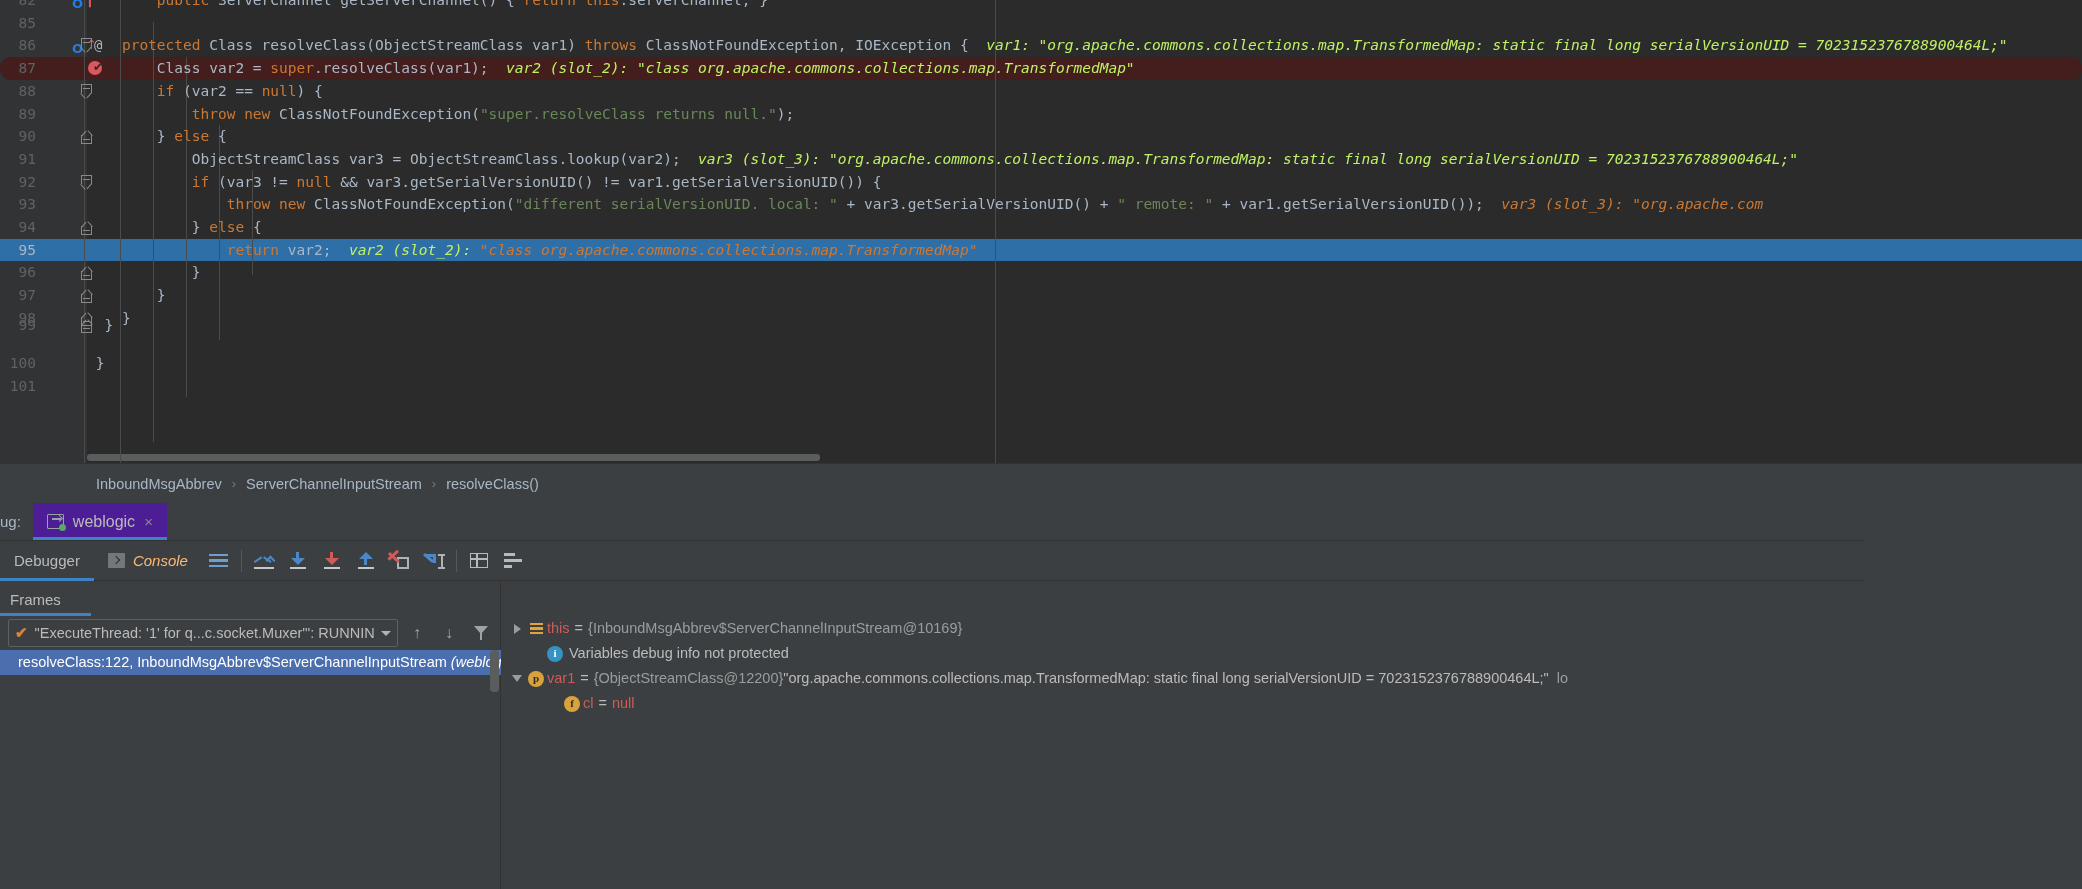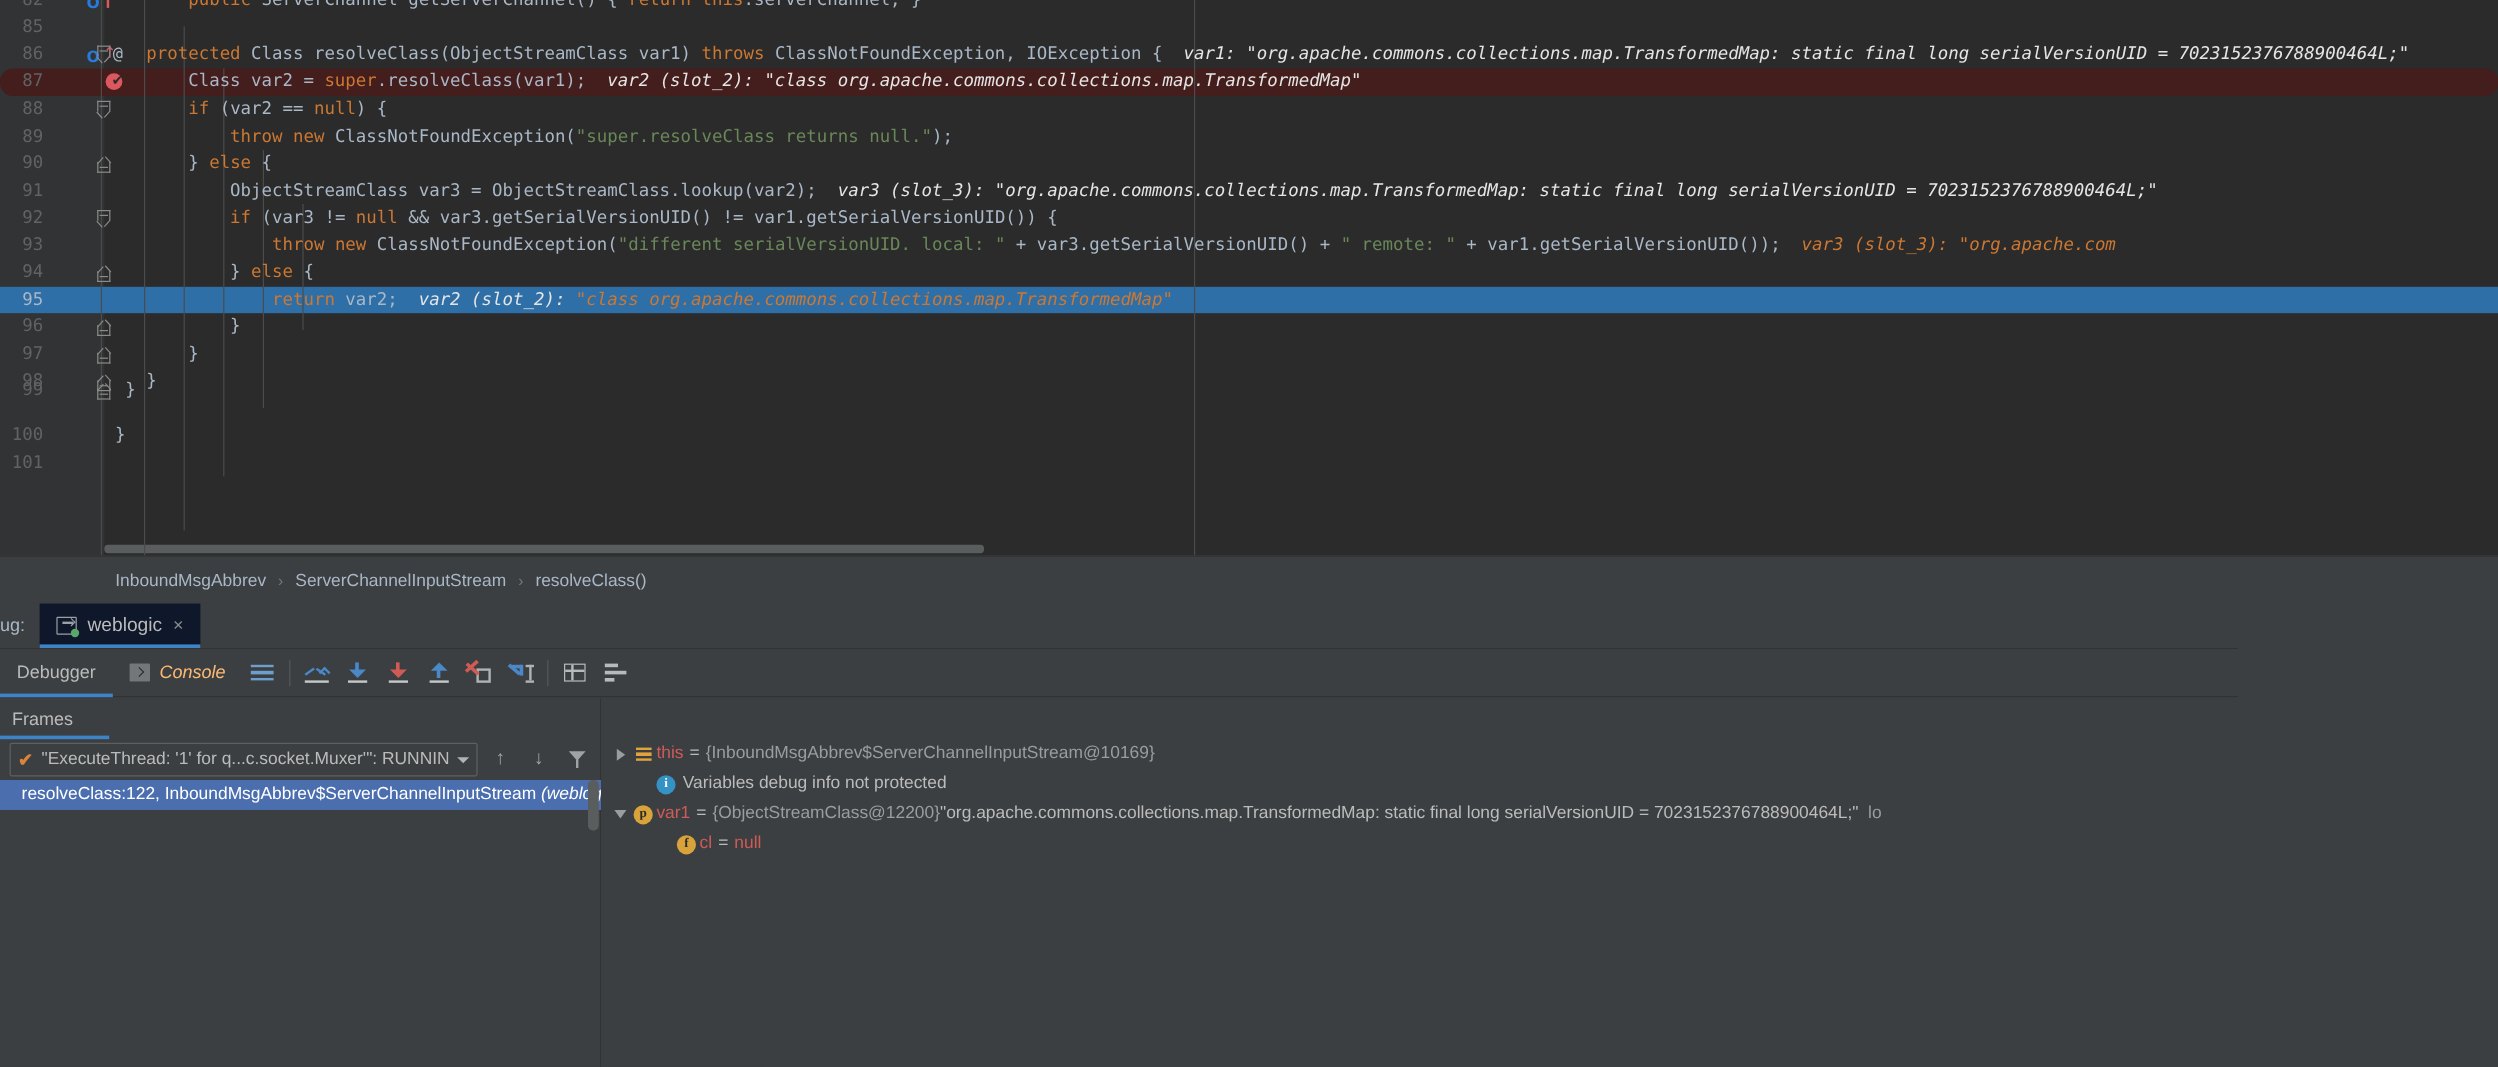--- a/index.html
+++ b/index.html
@@ -85,21 +85,21 @@
     top: 0;
     width: 1px;
     height: 463px;
     background: #4b4b4b;
     z-index: 1;
   }
 
   
   .kw   { color: #cc7832; }
   .str  { color: #6a8759; }
-  .hint { color: #e5e5e5; font-style: italic; }
+  .hint { color: #bef264; font-style: italic; }
   .hint-o { color: #cc7832; font-style: italic; }
   .plain{ color: #a9b7c6; }
   .foldg-top { 
     position:absolute; left:45px; top:4px; width:11px; height:15px;
   }
   .foldg-top .b { position:absolute; left:0; top:0; width:11px; height:9px; border:1px solid #8a8a8a; border-bottom:none; }
   .foldg-top .m { position:absolute; left:2px; top:4px; width:7px; height:1px; background:#8a8a8a; }
   .foldg-top .tipL { position:absolute; left:0px; top:9px; width:7px; height:1px; background:#8a8a8a;
       transform-origin: left top; transform: rotate(48deg); }
   .foldg-top .tipR { position:absolute; left:11px; top:9px; width:7px; height:1px; background:#8a8a8a;
@@ -203,21 +203,21 @@
     font-size: 15px;
     margin-left: 0px;
     padding-left: 0px;
   }
   .dbg-tab {
     display: flex;
     align-items: center;
     gap: 9px;
     height: 37px;
     padding: 0 14px;
-    background: #0f172a;
+    background: #4c1d95;
     position: relative;
     margin-left: 12px;
   }
   .dbg-tab .underline {
     position: absolute;
     left: 0; bottom: 0;
     width: 100%; height: 3px;
     background: #3d84c6;
   }
   .dbg-tab .tab-title { color: #bbbbbb; font-size: 16px; }

